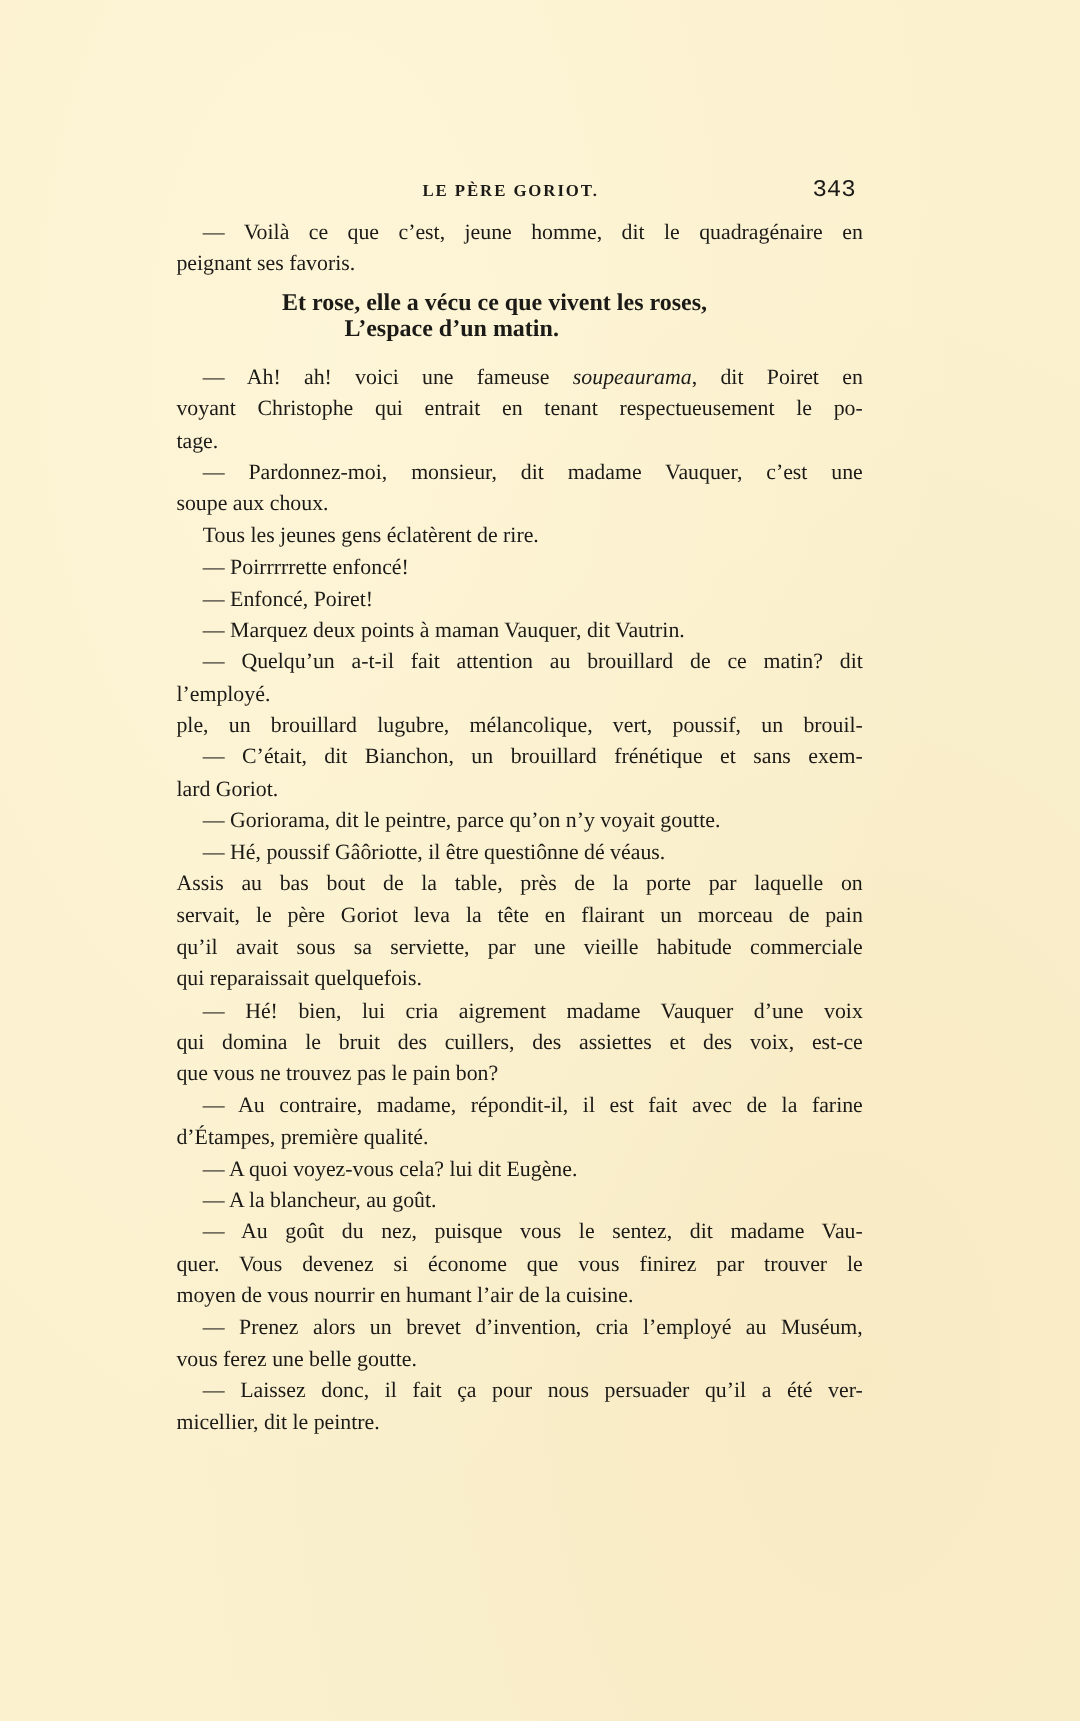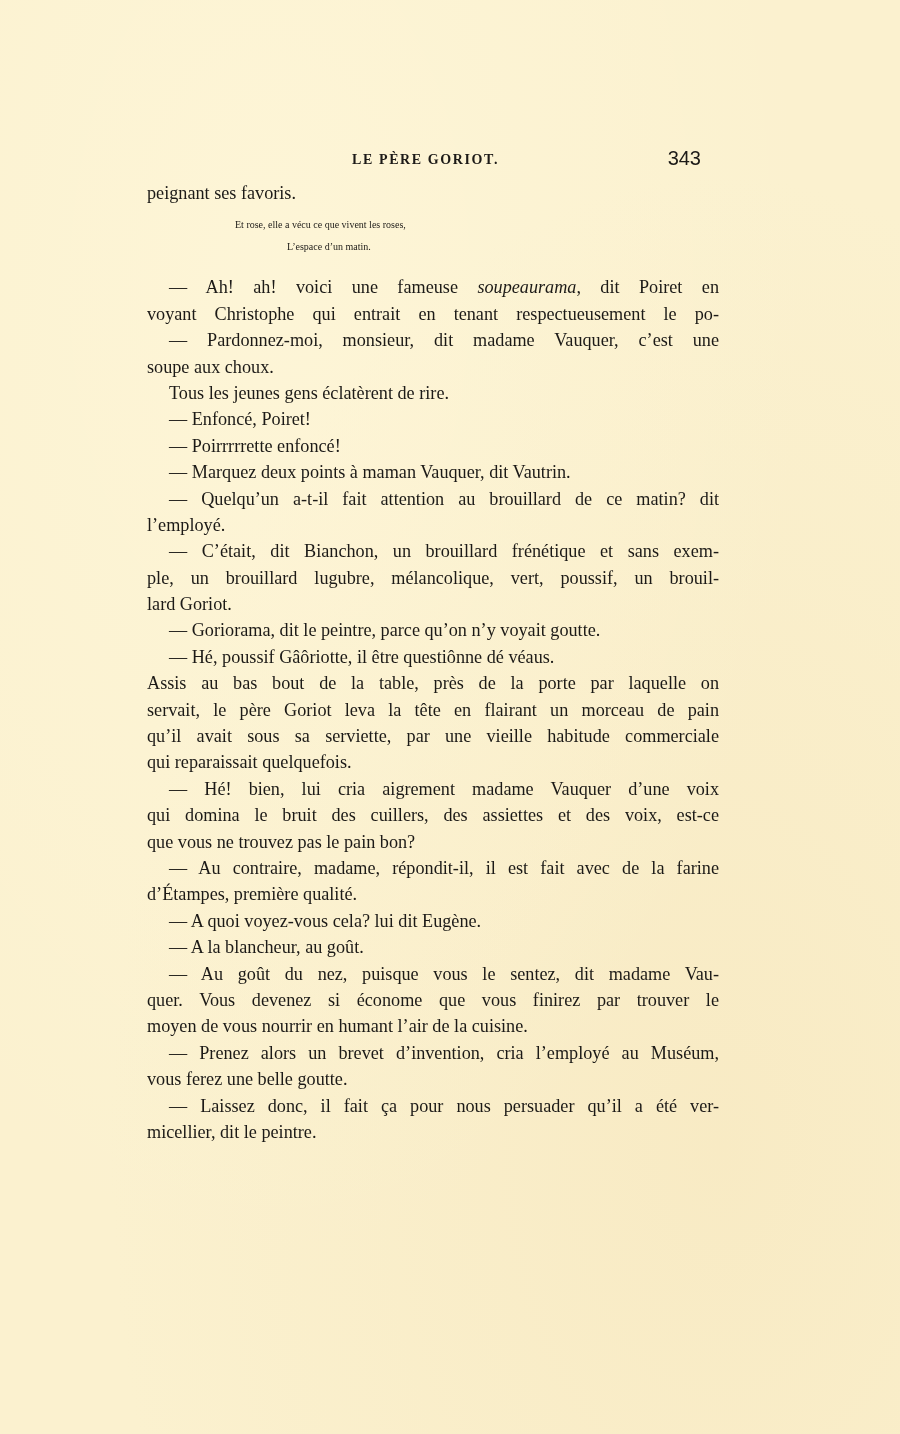--- a/index.html
+++ b/index.html
@@ -35,23 +35,23 @@
       left: 205px;
       top: 5px;
       font-family: "Liberation Serif", serif;
       font-size: 14px;
       letter-spacing: 1.6px;
       font-weight: bold;
       font-variant: small-caps;
     }
     .page-number {
       position: absolute;
-      right: 16px;
+      right: 4px;
       top: 0;
-      font-family: Liberation Sans, sans-serif;
+      font-family: Liberation Mono, monospace;
       font-size: 20px;
     }
     .body-text {
       position: absolute;
       left: 123px;
       top: 180px;
       width: 572px;
       font-family: "Liberation Serif", serif;
       font-size: 18.2px;
       line-height: 26.4px;
@@ -65,57 +65,60 @@
       height: 26.4px;
     }
     .line.last {
       text-align-last: left;
     }
     .line.indent {
       padding-left: 22px;
     }
     .verse {
       margin: 8px 0 16px 0;
-      font-size: 10px;
+      font-size: 20px;
       line-height: 22px;
+      font-weight: bold;
     }
     .verse .v1 { padding-left: 88px; display:block; white-space:nowrap; }
     .verse .v2 { padding-left: 140px; display:block; white-space:nowrap; }
     em { font-style: italic; }
   </style>
 </head>
 <body>
 
 <div class="page">
 
   <div class="running-head">
     <span class="running-title">LE PÈRE GORIOT.</span>
     <span class="page-number">343</span>
   </div>
 
   <div class="body-text">
+    <span class="line indent">— Voilà ce que c’est, jeune homme, dit le quadragénaire en</span>
     <span class="line last">peignant ses favoris.</span>
 
     <div class="verse">
       <span class="v1">Et rose, elle a vécu ce que vivent les roses,</span>
       <span class="v2">L’espace d’un matin.</span>
     </div>
 
     <span class="line indent"><span>— Ah! ah! voici une fameuse </span><em>soupeaurama</em><span>, dit Poiret en</span></span>
     <span class="line">voyant Christophe qui entrait en tenant respectueusement le po-</span>
+    <span class="line last">tage.</span>
     <span class="line indent">— Pardonnez-moi, monsieur, dit madame Vauquer, c’est une</span>
     <span class="line last">soupe aux choux.</span>
     <span class="line indent last">Tous les jeunes gens éclatèrent de rire.</span>
+    <span class="line indent last">— Poirrrrrette enfoncé!</span>
     <span class="line indent last">— Enfoncé, Poiret!</span>
-    <span class="line indent last">— Poirrrrrette enfoncé!</span>
     <span class="line indent last">— Marquez deux points à maman Vauquer, dit Vautrin.</span>
     <span class="line indent">— Quelqu’un a-t-il fait attention au brouillard de ce matin? dit</span>
     <span class="line last">l’employé.</span>
+    <span class="line">ple, un brouillard lugubre, mélancolique, vert, poussif, un brouil-</span>
     <span class="line indent">— C’était, dit Bianchon, un brouillard frénétique et sans exem-</span>
-    <span class="line">ple, un brouillard lugubre, mélancolique, vert, poussif, un brouil-</span>
     <span class="line last">lard Goriot.</span>
     <span class="line indent last">— Goriorama, dit le peintre, parce qu’on n’y voyait goutte.</span>
     <span class="line indent last">— Hé, poussif Gâôriotte, il être questiônne dé véaus.</span>
     <span class="line">Assis au bas bout de la table, près de la porte par laquelle on</span>
     <span class="line">servait, le père Goriot leva la tête en flairant un morceau de pain</span>
     <span class="line">qu’il avait sous sa serviette, par une vieille habitude commerciale</span>
     <span class="line last">qui reparaissait quelquefois.</span>
     <span class="line indent">— Hé! bien, lui cria aigrement madame Vauquer d’une voix</span>
     <span class="line">qui domina le bruit des cuillers, des assiettes et des voix, est-ce</span>
     <span class="line last">que vous ne trouvez pas le pain bon?</span>

